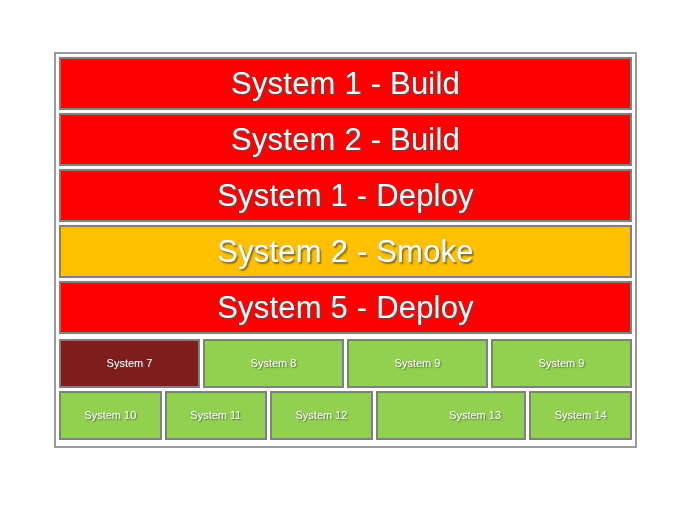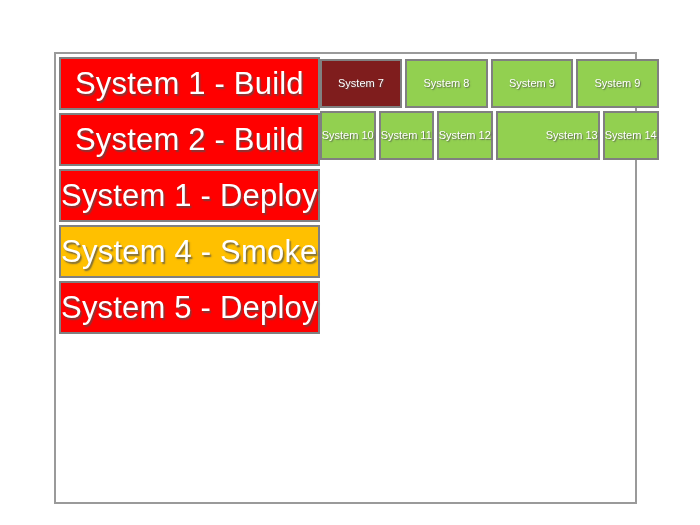--- a/index.html
+++ b/index.html
@@ -20,27 +20,27 @@
     height: 525px;
     background: #ffffff;
   }
 
   
   .board {
     position: absolute;
     left: 54px;
     top: 52px;
     width: 583px;
-    height: 452px;
+    height: 396px;
     box-sizing: border-box;
     border: 2px solid #9a9a9a;
     background: #ffffff;
     padding: 3px;
     display: flex;
-    flex-direction: row;
+    flex-direction: column;
   }
 
   
   .bars {
     display: flex;
     flex-direction: column;
   }
 
   .bar {
     box-sizing: border-box;
@@ -111,21 +111,21 @@
 
       <div class="bar" style="background:#FF0000;">
         <span class="bar-label">System 2 - Build</span>
       </div>
 
       <div class="bar" style="background:#FF0000;">
         <span class="bar-label">System 1 - Deploy</span>
       </div>
 
       <div class="bar" style="background:#FFC000;">
-        <span class="bar-label">System 4 - Smoke</span>
+        <span class="bar-label">System 2 - Smoke</span>
       </div>
 
       <div class="bar" style="background:#FF0000;">
         <span class="bar-label">System 5 - Deploy</span>
       </div>
 
     </div>
 
     <div class="tile-grid">
 

